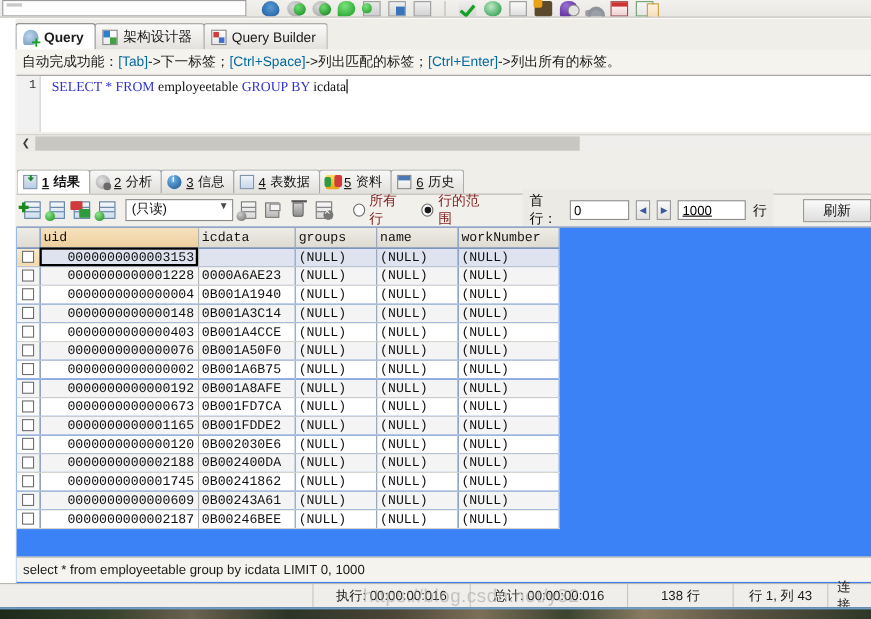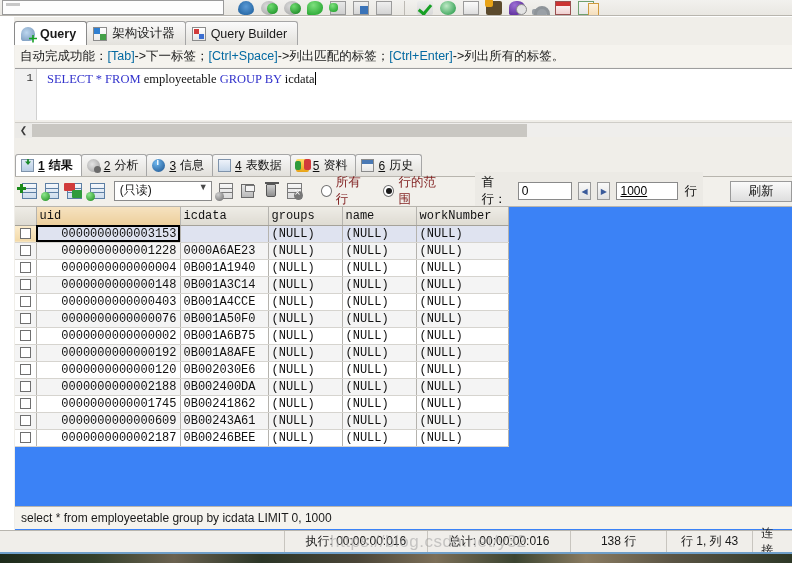--- a/index.html
+++ b/index.html
@@ -541,20 +541,36 @@
         <tr class="r-even">
           <td class="cb-col"><span class="cbx"></span></td>
           <td class="num">0000000000000192</td>
           <td>0B001A8AFE</td>
           <td>(NULL)</td>
           <td>(NULL)</td>
           <td>(NULL)</td>
         </tr>
         <tr class="r-odd">
           <td class="cb-col"><span class="cbx"></span></td>
+          <td class="num">0000000000000673</td>
+          <td>0B001FD7CA</td>
+          <td>(NULL)</td>
+          <td>(NULL)</td>
+          <td>(NULL)</td>
+        </tr>
+        <tr class="r-even">
+          <td class="cb-col"><span class="cbx"></span></td>
+          <td class="num">0000000000001165</td>
+          <td>0B001FDDE2</td>
+          <td>(NULL)</td>
+          <td>(NULL)</td>
+          <td>(NULL)</td>
+        </tr>
+        <tr class="r-odd">
+          <td class="cb-col"><span class="cbx"></span></td>
           <td class="num">0000000000000120</td>
           <td>0B002030E6</td>
           <td>(NULL)</td>
           <td>(NULL)</td>
           <td>(NULL)</td>
         </tr>
         <tr class="r-even">
           <td class="cb-col"><span class="cbx"></span></td>
           <td class="num">0000000000002188</td>
           <td>0B002400DA</td>

